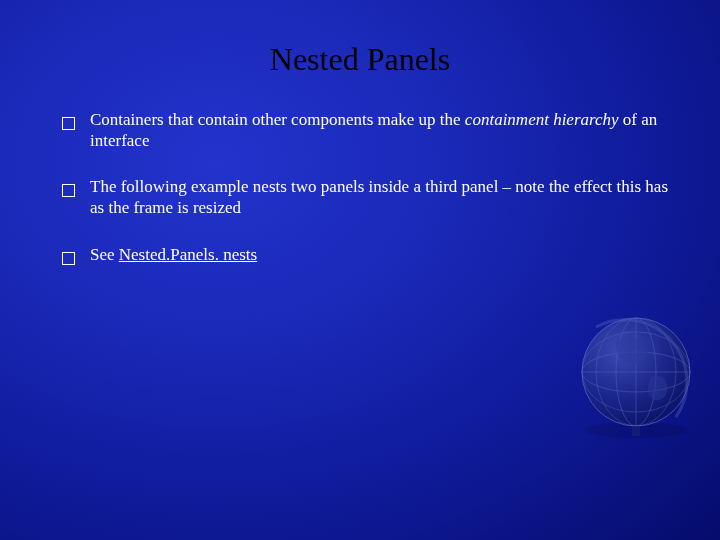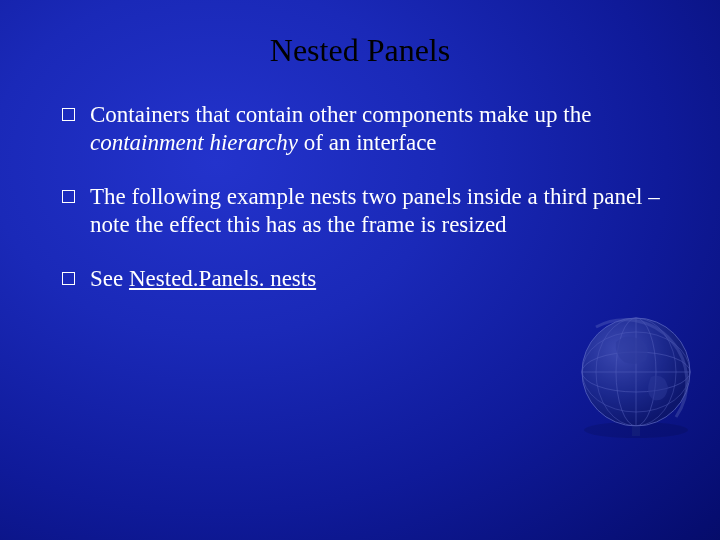--- a/index.html
+++ b/index.html
@@ -7,37 +7,37 @@
   body {
     font-family: "Times New Roman", Times, serif;
     background: radial-gradient(ellipse 900px 700px at 30% 30%, #2333cc 0%, #1a29b8 25%, #0f1a99 50%, #060d70 75%, #020640 100%);
     color: #fff;
     position: relative;
   }
   .slide {
     width: 720px;
     height: 472px;
     position: relative;
-    padding: 28px 40px 0 40px;
+    padding: 37px 40px 0 40px;
   }
   .title {
     text-align: center;
     font-size: 32px;
     color: #000;
     font-weight: normal;
     margin-bottom: 32px;
     margin-top: 4px;
   }
   .bullets {
     list-style: none;
     padding-left: 28px;
   }
   .bullets li {
     position: relative;
-    font-size: 23px;
+    font-size: 17px;
     line-height: 1.22;
     color: #fff;
     margin-bottom: 26px;
     padding-left: 22px;
   }
   .bullets li::before {
     content: "";
     position: absolute;
     left: -6px;
     top: 7px;

